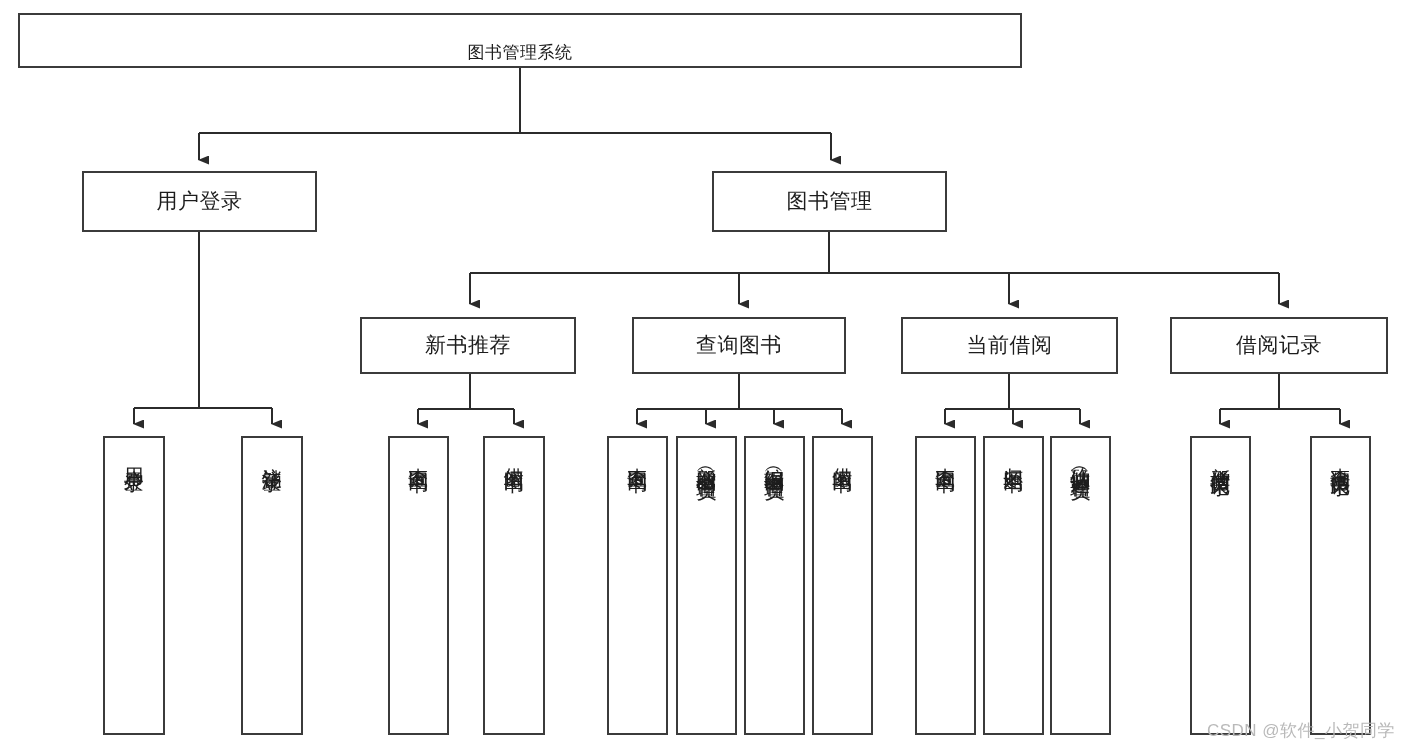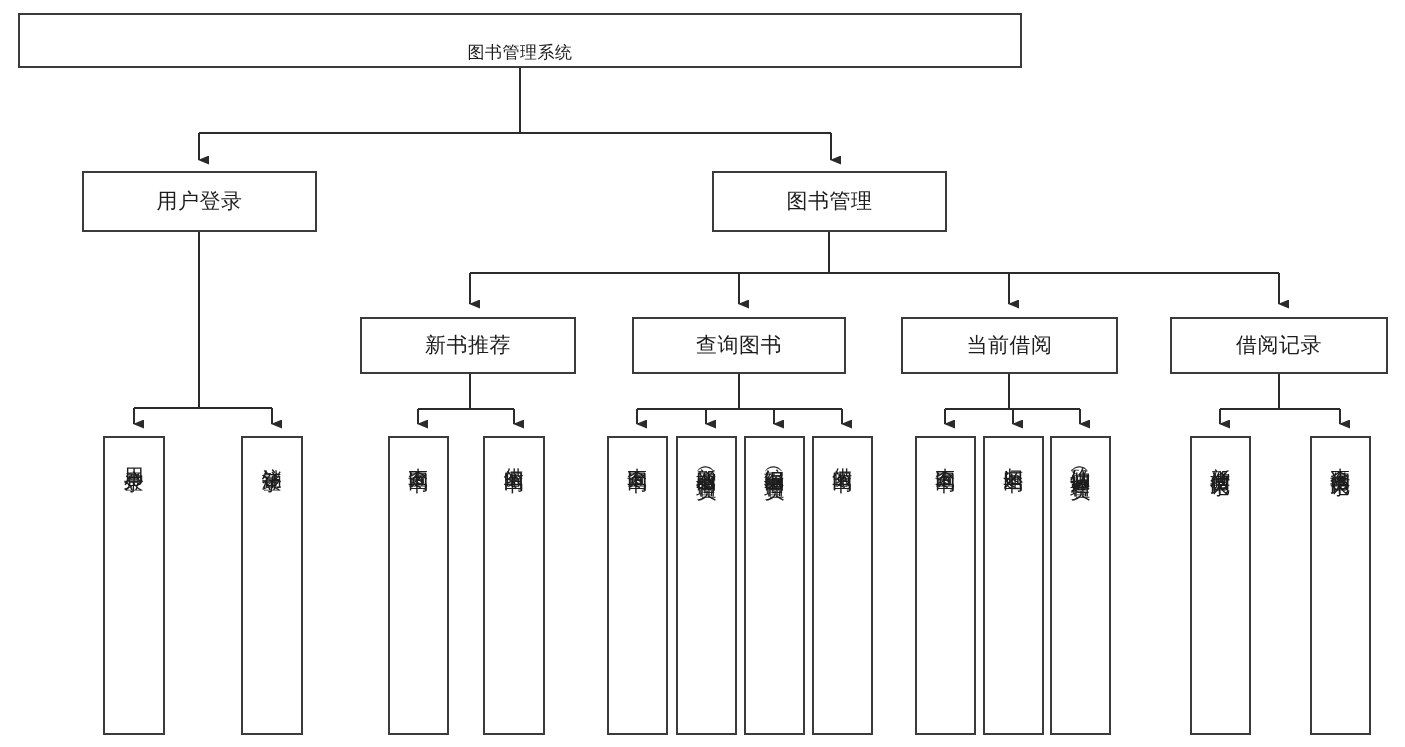--- a/index.html
+++ b/index.html
@@ -184,13 +184,14 @@
         <span class="node-label">确认归还（管理员）</span>
       </div>
       <div class="node leaf" style="left: 1190px; top: 436px; width: 61px; height: 299px;">
         <span class="node-label">新增借阅记录</span>
       </div>
       <div class="node leaf" style="left: 1310px; top: 436px; width: 61px; height: 299px;">
         <span class="node-label">查询借阅记录</span>
       </div>
     </div>
 
+  <div id="watermark">CSDN @软件_小贺同学</div>
 </div>
 
 </body></html>

